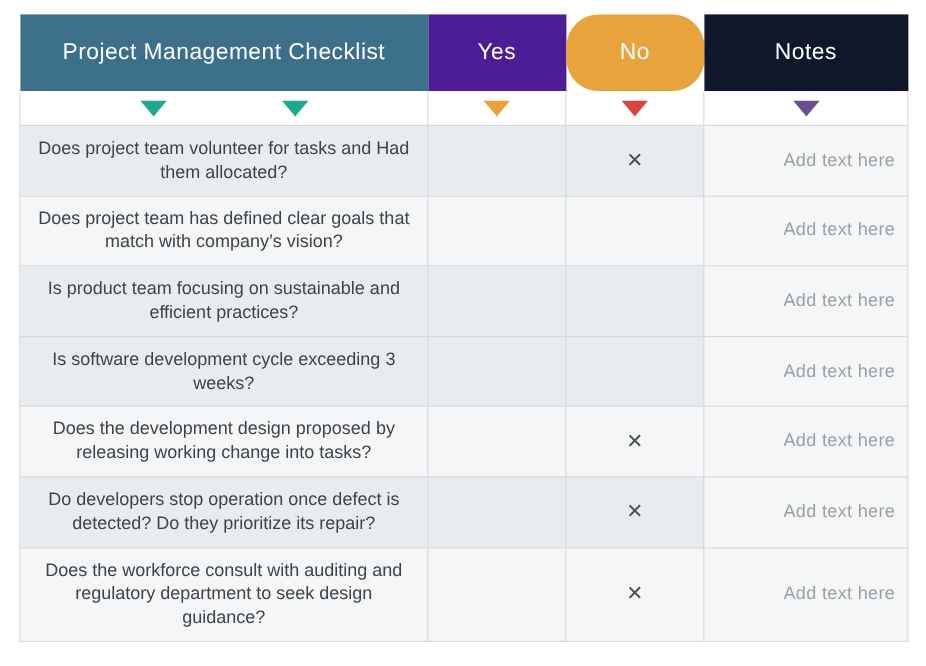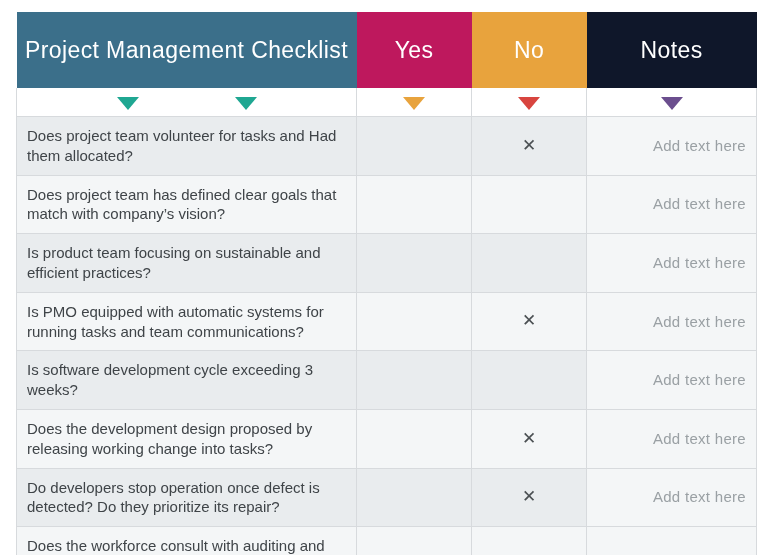--- a/index.html
+++ b/index.html
@@ -25,33 +25,33 @@
     table-layout: fixed;
     width: 740px;
     margin: 12px 16px 0 16px;
   }
   table.checklist col.c-item { width: 340px; }
   table.checklist col.c-yes  { width: 115px; }
   table.checklist col.c-no   { width: 115px; }
   table.checklist col.c-notes{ width: 170px; }
 
   thead th {
-    height: 76px;
+    height: 64px;
     color: #ffffff;
-    font-size: 23px;
+    font-size: 19px;
     font-weight: normal;
     letter-spacing: 0.4px;
     text-align: center;
     vertical-align: middle;
     border: none;
     padding: 0 6px;
   }
   th.h-item  { background: #3b6f8a; }
-  th.h-yes   { background: #be185d; }
-  th.h-no    { background: #e8a33d; }
+  th.h-yes   { background: #4c1d95; }
+  th.h-no    { background: #e8a33d; border-radius: 27px; }
   th.h-notes { background: #0f172a; }
 
   tr.filter-row td {
     height: 28px;
     background: #ffffff;
     border: 1px solid #d7dadd;
     border-top: none;
     text-align: center;
     vertical-align: middle;
     padding: 0;
@@ -74,20 +74,21 @@
 
   tbody td {
     border: 1px solid #d7dadd;
     font-size: 15px;
     color: #3f4448;
     padding: 9px 10px;
     vertical-align: middle;
     line-height: 1.32;
   }
   tbody td.item {
+    text-align: center;
     color: #3f4448;
   }
   tbody td.mark {
     text-align: center;
     font-size: 17px;
     color: #4b5053;
   }
   tbody td.notes {
     text-align: center;
     color: #9aa0a4;
@@ -149,26 +150,20 @@
         <td class="yescell"></td>
         <td class="mark"></td>
         <td class="notes">Add  text here</td>
       </tr>
       <tr class="odd">
         <td class="item">Is product team focusing on sustainable and efficient practices?</td>
         <td class="yescell"></td>
         <td class="mark"></td>
         <td class="notes">Add  text here</td>
       </tr>
-      <tr class="even">
-        <td class="item">Is PMO equipped with automatic systems for running tasks and team communications?</td>
-        <td class="yescell"></td>
-        <td class="mark">✕</td>
-        <td class="notes">Add  text here</td>
-      </tr>
       <tr class="odd">
         <td class="item">Is software development cycle exceeding 3 weeks?</td>
         <td class="yescell"></td>
         <td class="mark"></td>
         <td class="notes">Add  text here</td>
       </tr>
       <tr class="even">
         <td class="item">Does the  development design  proposed by releasing working change into tasks?</td>
         <td class="yescell"></td>
         <td class="mark">✕</td>

